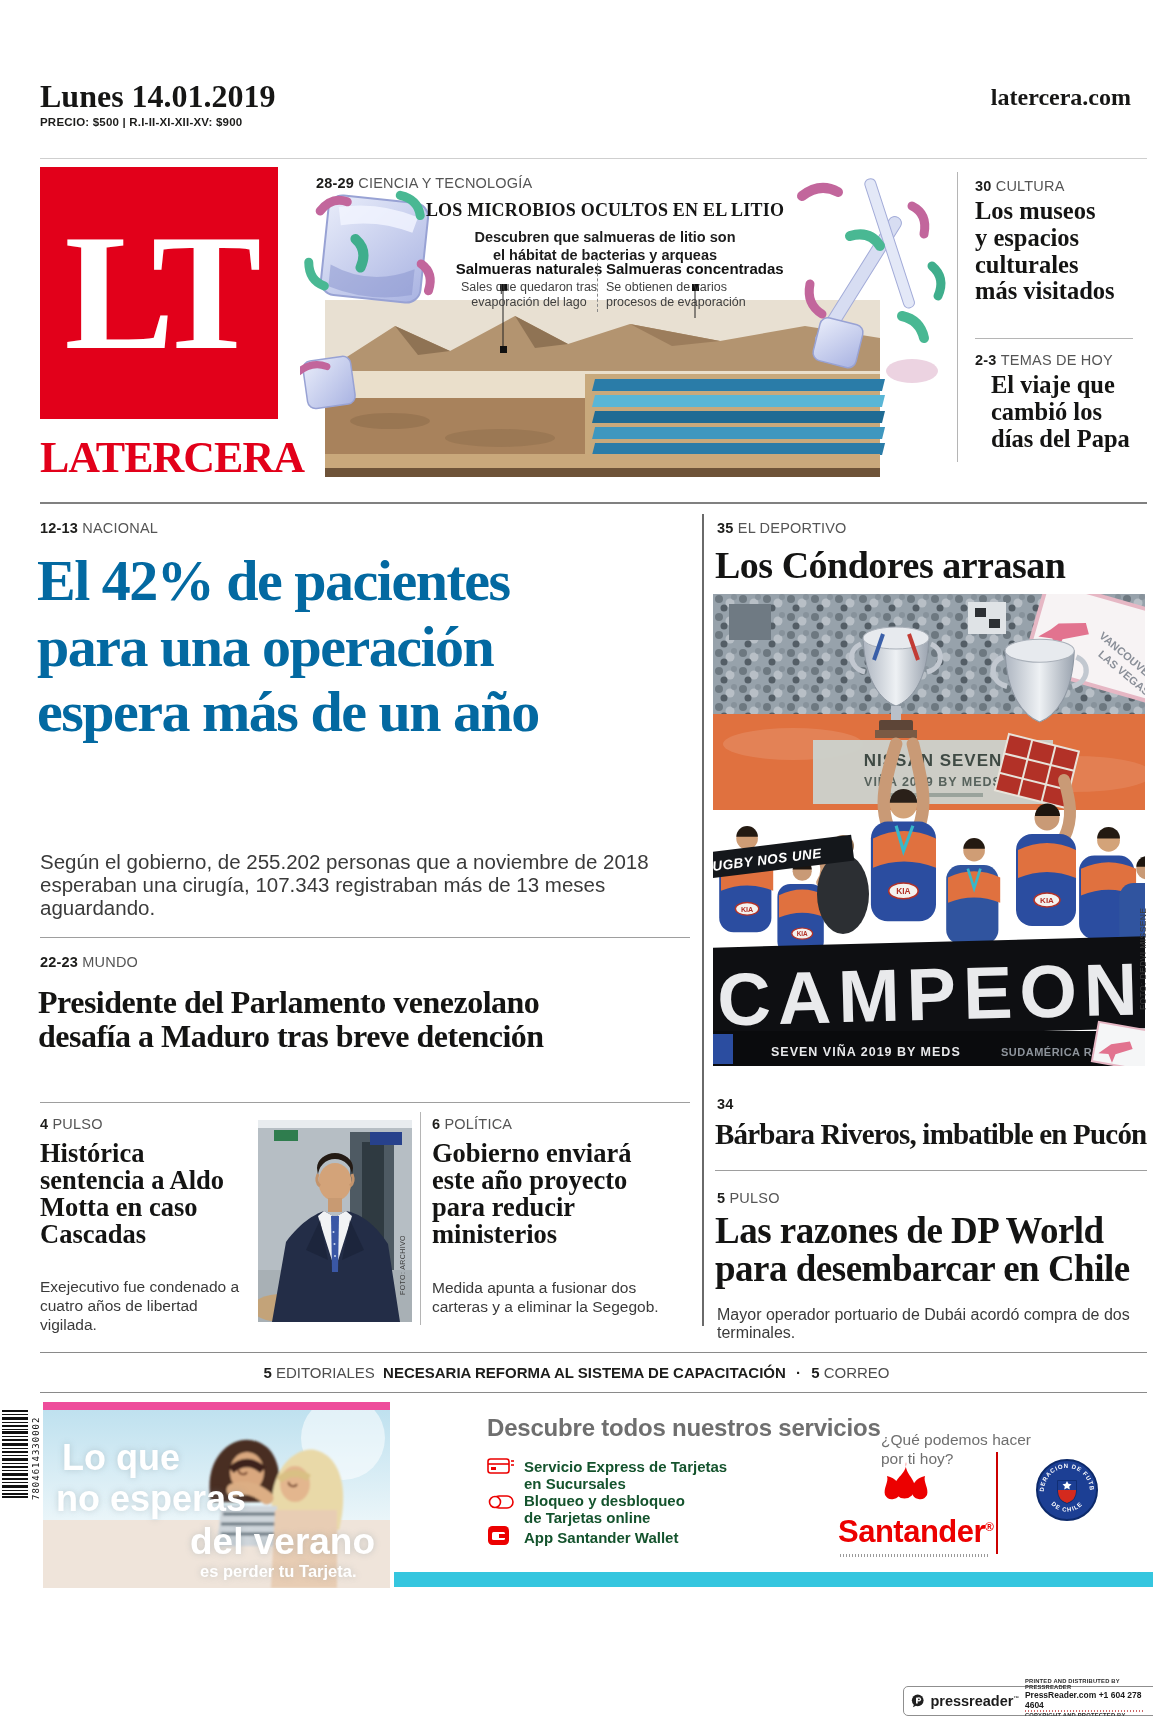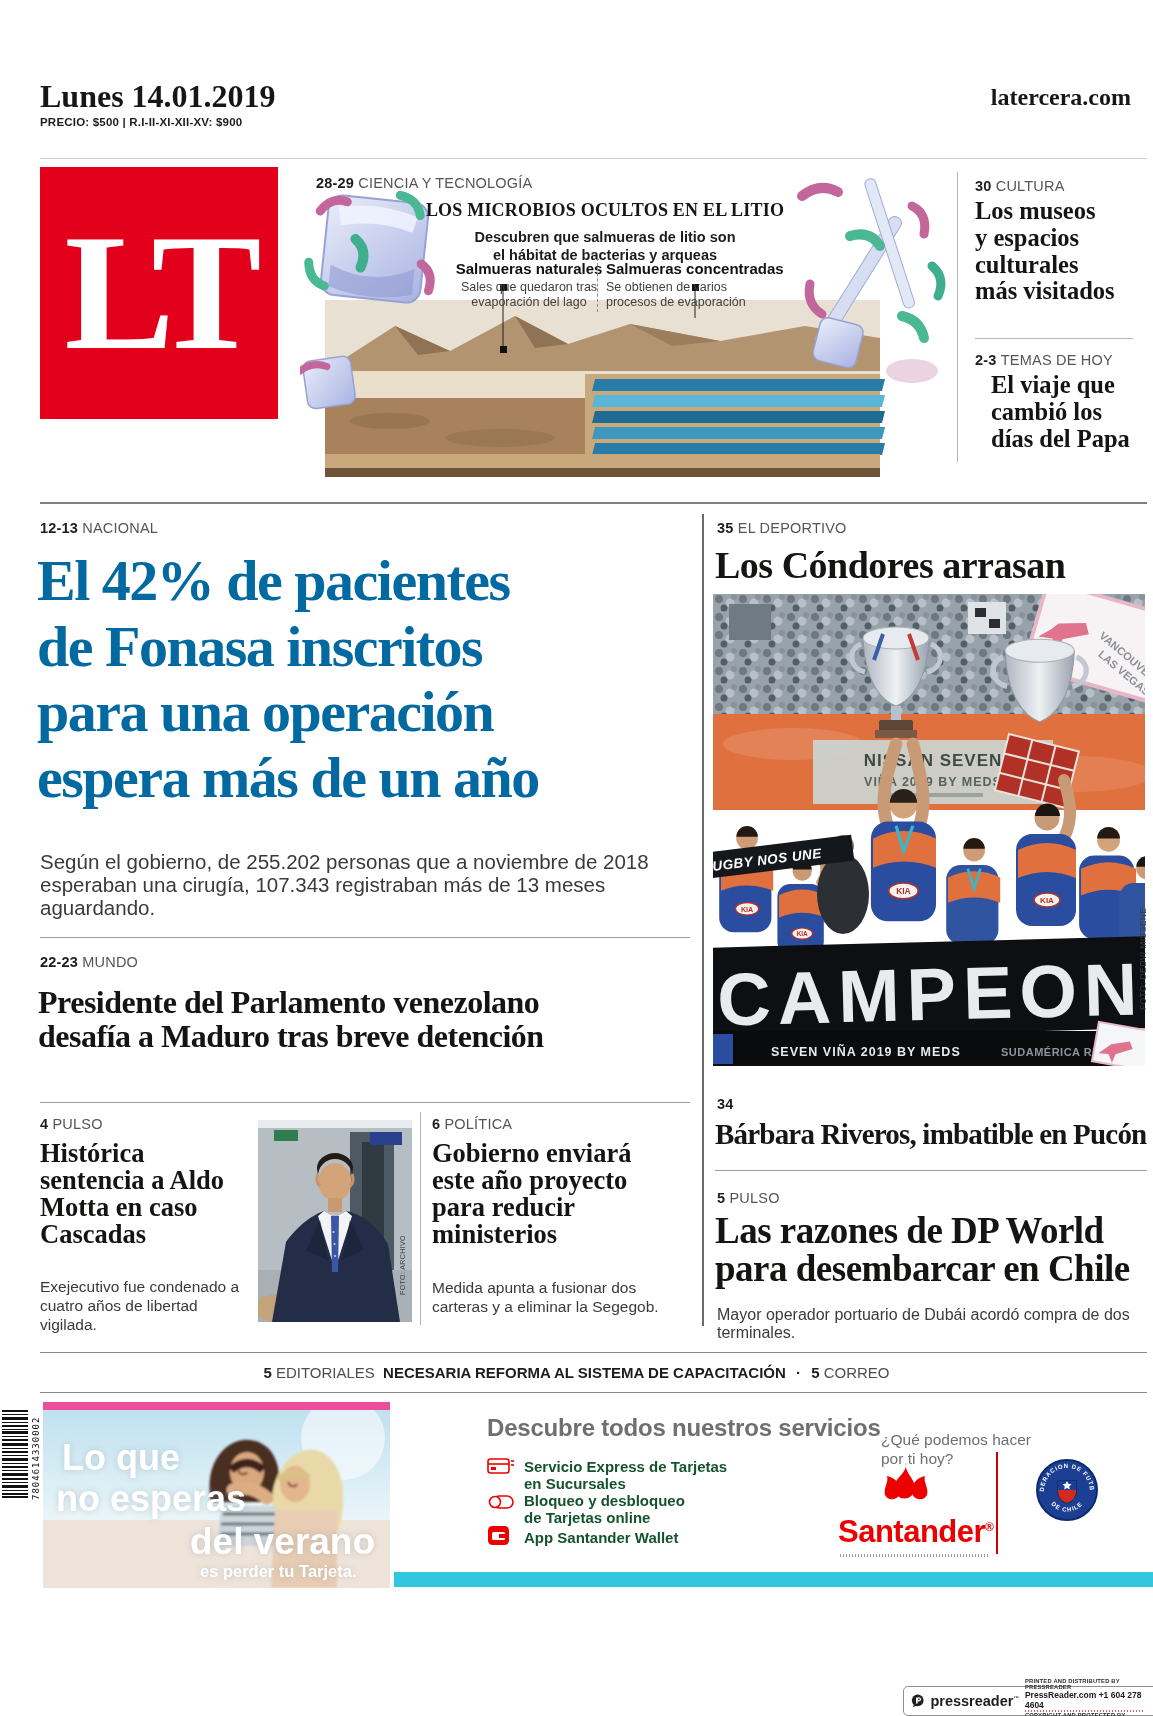--- a/index.html
+++ b/index.html
@@ -34,20 +34,21 @@
 <div id="page">
 
   <div class="abs serif" style="left:40px;top:78px;font-size:32px;">Lunes 14.01.2019</div>
   <div class="abs" style="left:40px;top:116px;font:700 11.5px 'Liberation Sans',sans-serif;color:#1d1d1b;letter-spacing:.2px;">PRECIO: $500 | R.I-II-XI-XII-XV: $900</div>
   <div class="abs serif" style="top:84px;right:22px;font-size:24px;">latercera.com</div>
   <div class="rule-h" style="left:40px;top:158px;width:1107px;background:#cfcfcf;"></div>
 
   <div class="abs" style="left:40px;top:167px;width:238px;height:252px;background:#e2001a;text-align:center;">
     <span class="serif" style="color:#fff;font-size:165px;line-height:252px;letter-spacing:-8px;">LT</span>
   </div>
+  <div class="abs serif" style="left:40px;top:432px;font-size:44px;letter-spacing:-1px;color:#e2001a;">LATERCERA</div>
 
   <svg class="abs" style="left:300px;top:166px;" width="655" height="315" viewBox="0 0 655 315">
     <defs>
       <linearGradient id="ice" x1="0" y1="0" x2="1" y2="1">
         <stop offset="0" stop-color="#e9edfa"></stop>
           <stop offset="1" stop-color="#a9b3e2"></stop>
       </linearGradient>
     </defs>
 
     <g>
@@ -153,21 +154,20 @@
 
   <div class="rule-h" style="left:40px;top:502px;width:1107px;height:1.5px;background:#808080;"></div>
   <div class="rule-v" style="left:702px;top:514px;height:812px;width:1.5px;background:#6a6a6a;"></div>
 
   <div class="abs kick" style="left:40px;top:520px;">
     <span>12-13</span>
     <span class="lab">NACIONAL</span>
   </div>
   <div class="abs hl-xxl" style="left:37px;top:548px;width:660px;">
     <div>El 42% de pacientes</div>
-    <div>de Fonasa inscritos</div>
     <div>para una operación</div>
     <div>espera más de un año</div>
   </div>
   <div class="abs deck" style="left:40px;top:850px;width:660px;">
     <div>Según el gobierno, de 255.202 personas que a noviembre de 2018</div>
     <div>esperaban una cirugía, 107.343 registraban más de 13 meses aguardando.</div>
   </div>
 
   <div class="rule-h" style="left:40px;top:937px;width:650px;background:#9e9e9e;"></div>
   <div class="abs kick" style="left:40px;top:954px;">

